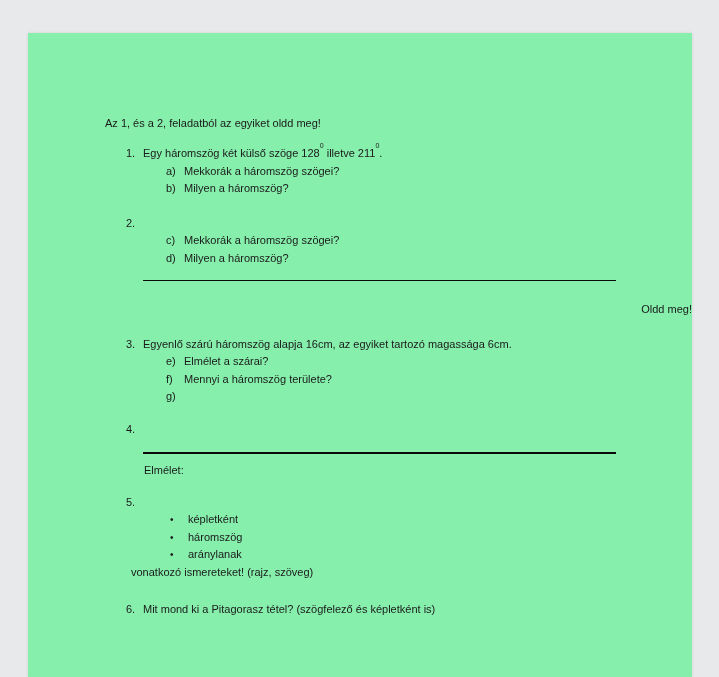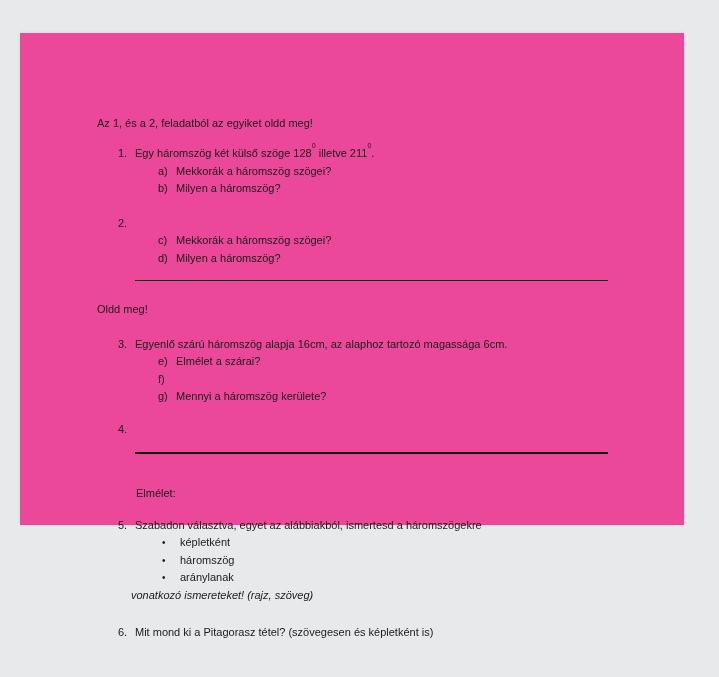--- a/index.html
+++ b/index.html
@@ -9,25 +9,25 @@
   body {
     width: 719px;
     height: 677px;
     background: #e7e9eb;
     position: relative;
     overflow: hidden;
     font-family: "Liberation Sans", sans-serif;
   }
   .paper {
     position: absolute;
-    left: 20px;
+    left: 28px;
     top: 33px;
     width: 664px;
-    height: 492px;
-    background: #ec4899;
+    height: 644px;
+    background: #86efac;
     box-shadow: 0 0 3px rgba(0,0,0,0.10);
   }
   .content {
     padding: 82px 0 0 77px;
     font-size: 11px;
     line-height: 17.5px;
     color: #1a1a1a;
   }
   .row { white-space: nowrap; }
   .intro { margin-top: 0; }
@@ -51,44 +51,43 @@
   .bullet-row {
     display: flex;
     margin-left: 65px;
   }
   .bullet-char {
     width: 18px;
     flex-shrink: 0;
     font-size: 10px;
   }
   .closing-line {
-    margin-left: 34px;
-    font-style: italic;
+    margin-left: 26px;
   }
   .rule {
     height: 1.5px;
     background: #0a0a0a;
     width: 473px;
     margin-left: 38px;
   }
   sup.deg {
     font-size: 7px;
     position: relative;
     top: -4px;
     line-height: 0;
   }
   
   .m-q1   { margin-top: 12.5px; }
   .m-q2   { margin-top: 17px; }
   .m-hr1  { margin-top: 12.5px; }
-  .m-oldd { margin-top: 19.5px; }
+  .m-oldd { margin-top: 19.5px; text-align: right; }
   .m-q3   { margin-top: 17.5px; }
   .m-q4   { margin-top: 15.5px; }
   .m-hr2  { margin-top: 13.5px; }
-  .m-elm  { margin-top: 31px; padding-left: 39px; }
+  .m-elm  { margin-top: 8px; padding-left: 39px; }
   .m-q5   { margin-top: 14.5px; }
   .m-q6   { margin-top: 20px; }
 </style>
 </head>
 <body>
 
 <div class="paper">
   <div class="content">
 
     <div class="row intro">Az 1, és a 2, feladatból az egyiket oldd meg!</div>
@@ -117,59 +116,58 @@
       <span class="sub-label">d)</span>
       <span>Milyen a háromszög?</span>
     </div>
 
     <div class="rule m-hr1"></div>
 
     <div class="row m-oldd">Oldd meg!</div>
 
     <div class="q m-q3">
       <span class="q-num">3.</span>
-      <span class="q-text">Egyenlő szárú háromszög alapja 16cm, az alaphoz tartozó magassága 6cm.</span>
+      <span class="q-text">Egyenlő szárú háromszög alapja 16cm, az egyiket tartozó magassága 6cm.</span>
     </div>
     <div class="sub">
       <span class="sub-label">e)</span>
       <span>Elmélet a szárai?</span>
     </div>
     <div class="sub">
       <span class="sub-label">f)</span>
+      <span>Mennyi a háromszög területe?</span>
     </div>
     <div class="sub">
       <span class="sub-label">g)</span>
-      <span>Mennyi a háromszög kerülete?</span>
     </div>
 
     <div class="q m-q4">
       <span class="q-num">4.</span>
     </div>
 
     <div class="rule m-hr2"></div>
 
     <div class="row m-elm">Elmélet:</div>
 
     <div class="q m-q5">
       <span class="q-num">5.</span>
-      <span class="q-text">Szabadon választva, egyet az alábbiakból, ismertesd a háromszögekre</span>
     </div>
     <div class="bullet-row">
       <span class="bullet-char">•</span>
       <span>képletként</span>
     </div>
     <div class="bullet-row">
       <span class="bullet-char">•</span>
       <span>háromszög</span>
     </div>
     <div class="bullet-row">
       <span class="bullet-char">•</span>
       <span>aránylanak</span>
     </div>
     <div class="closing-line">vonatkozó ismereteket! (rajz, szöveg)</div>
 
     <div class="q m-q6">
       <span class="q-num">6.</span>
-      <span class="q-text">Mit mond ki a Pitagorasz tétel? (szövegesen és képletként is)</span>
+      <span class="q-text">Mit mond ki a Pitagorasz tétel? (szögfelező és képletként is)</span>
     </div>
 
   </div>
 </div>
 
 </body></html>

